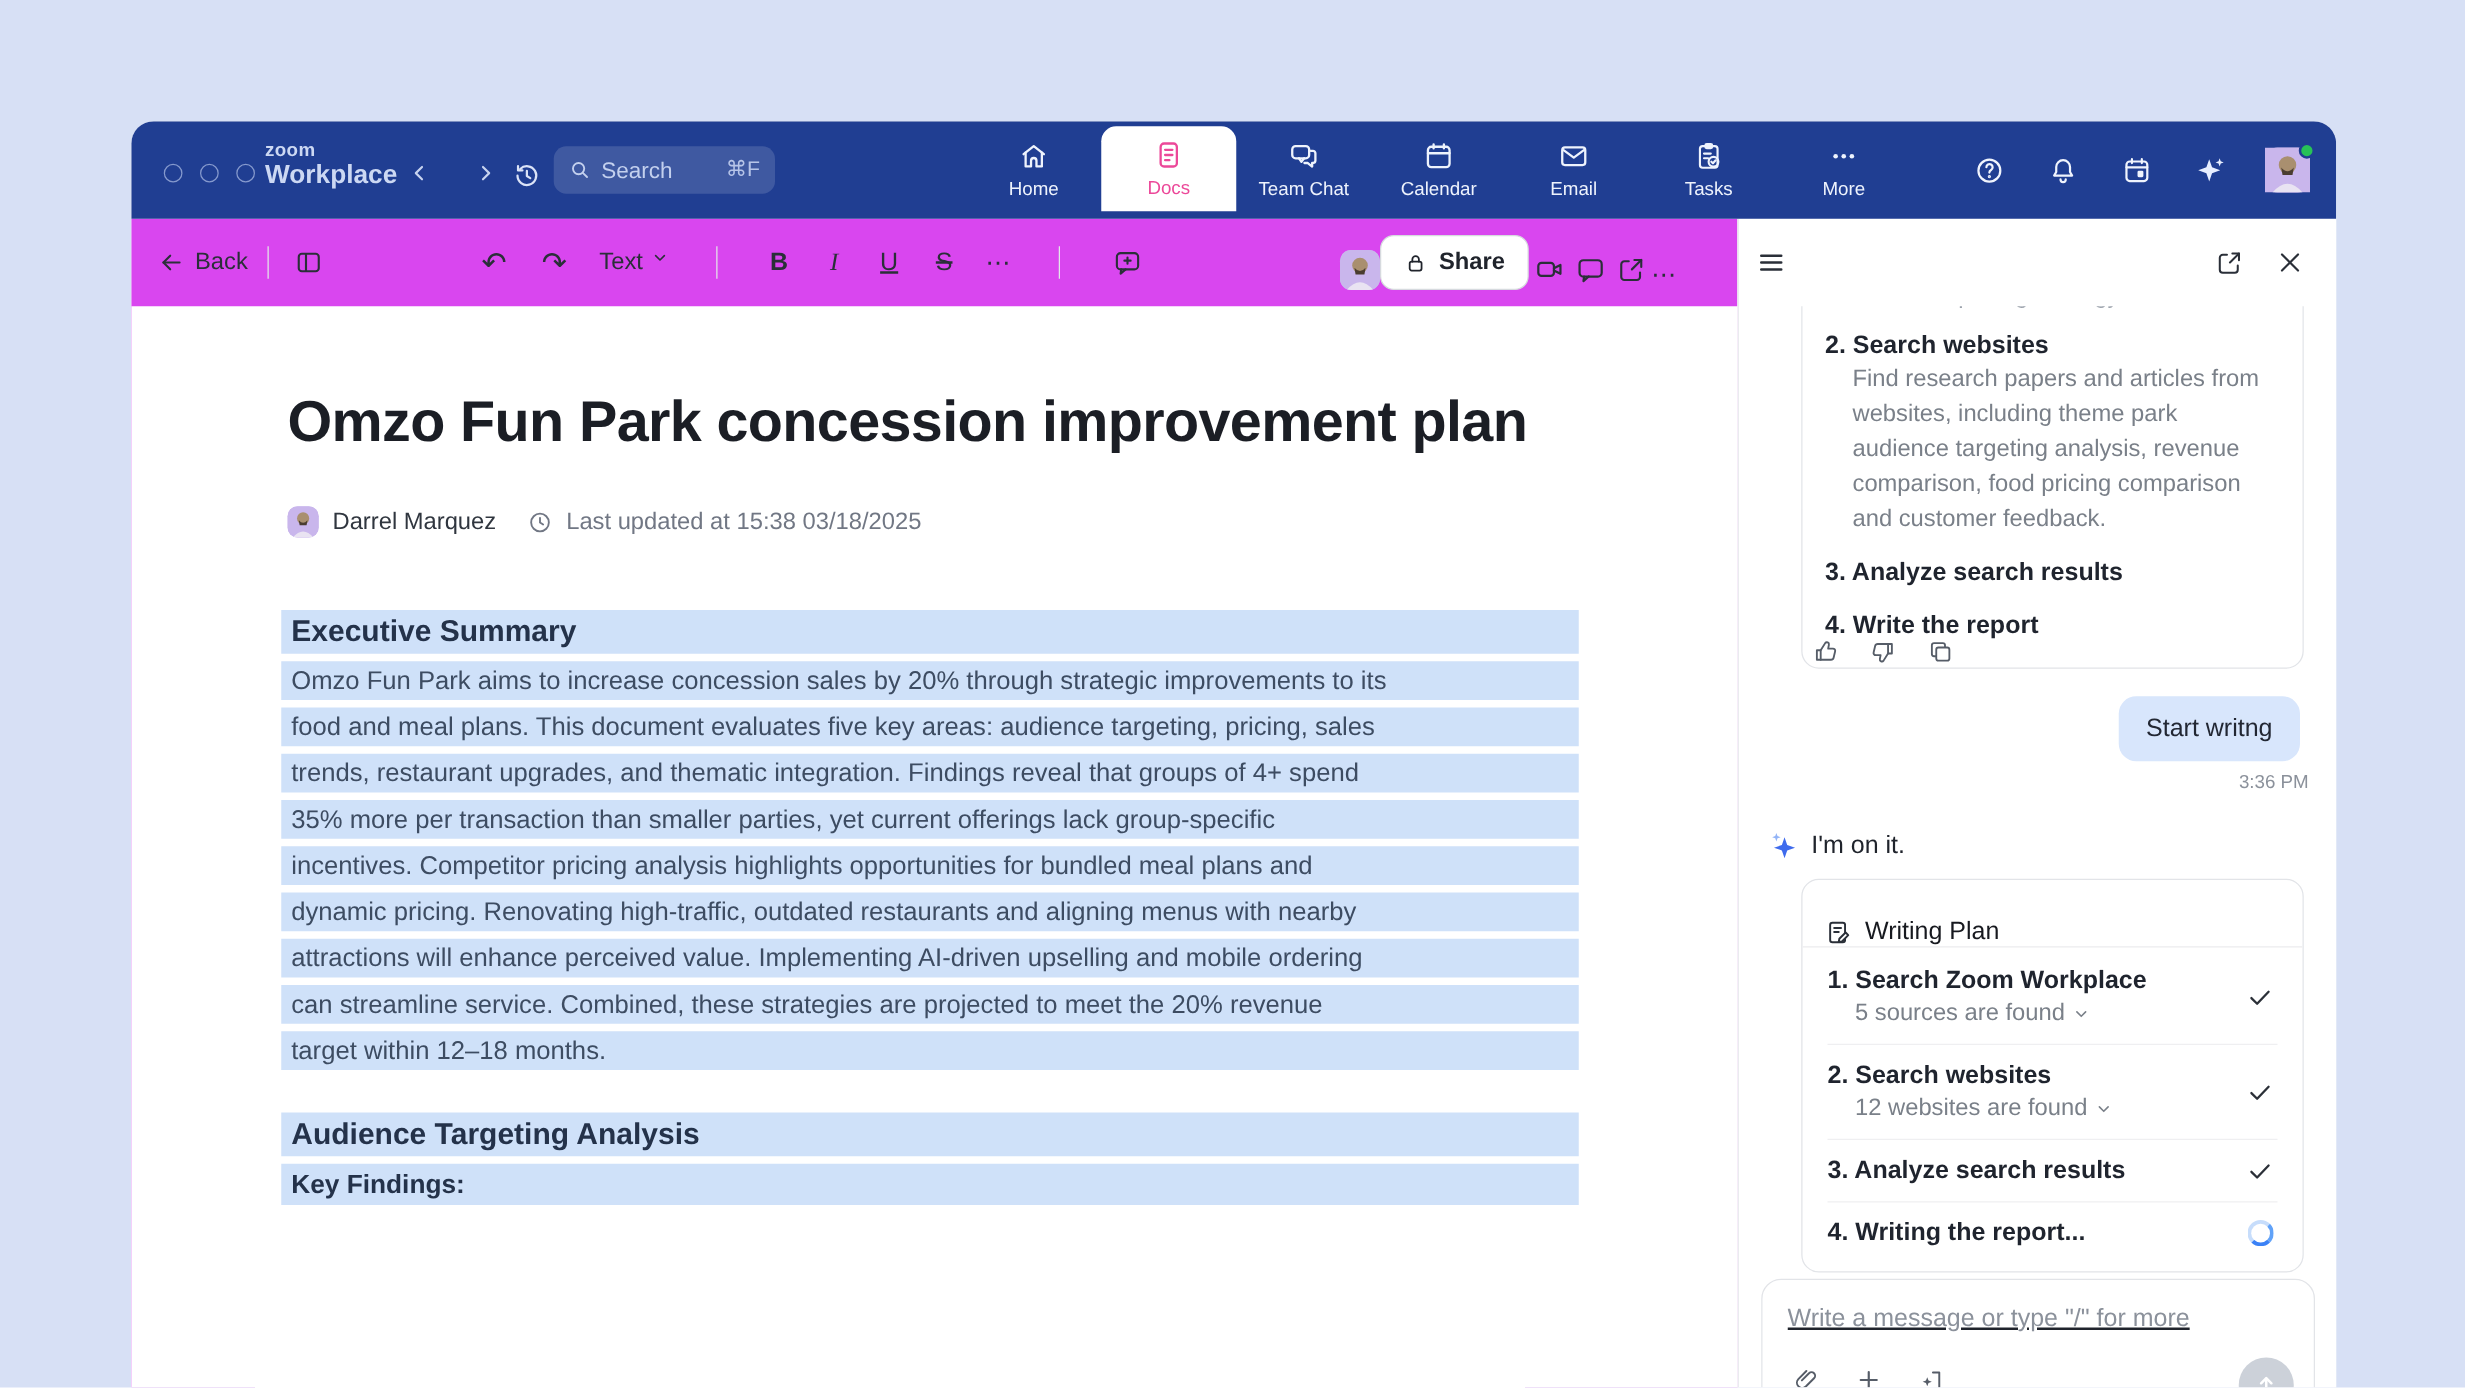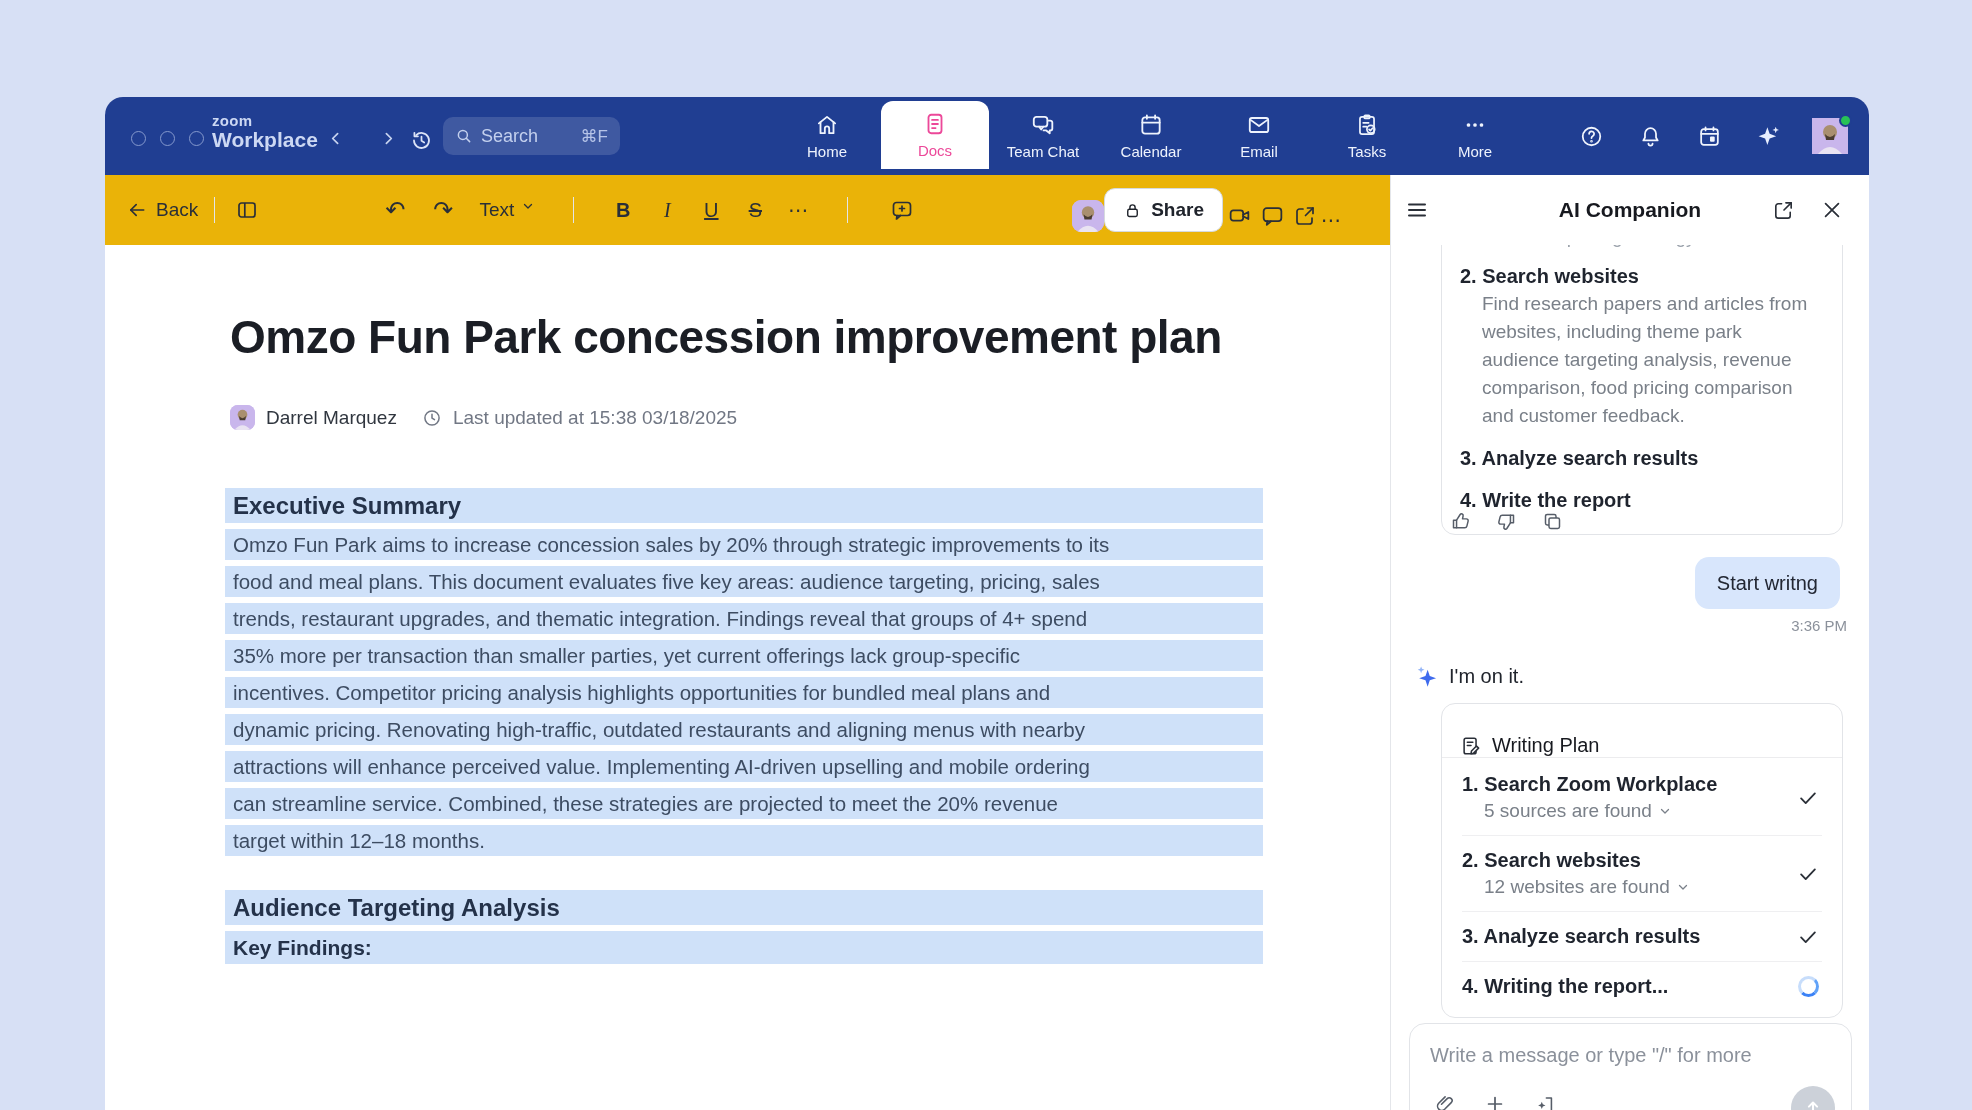--- a/index.html
+++ b/index.html
@@ -55,21 +55,21 @@
     width:36px; height:36px; border-radius:10px; background:#c9b6ec; position:relative; overflow:visible;
   }
   .nav-avatar .presence {
     position:absolute; right:-4px; top:-4px; width:13px; height:13px; border-radius:50%;
     background:#27c257; border:2px solid #203e92;
   }
   .avatar-face { border-radius:inherit; overflow:hidden; width:100%; height:100%; }
 
   
   .content-row { flex:1; display:flex; min-height:0; }
-  .doc-area { flex:1; display:flex; flex-direction:column; min-width:0; background:#eab308; }
+  .doc-area { flex:1; display:flex; flex-direction:column; min-width:0; background:#d946ef; }
 
   
   .doc-toolbar {
     height:70px; flex:0 0 70px; display:flex; align-items:center;
     padding:0 48px 0 22px; color:#2a2f38;
   }
   .tb-group { display:flex; align-items:center; }
   .tb-sep { width:1px; height:26px; background:#e3e5e9; margin:0 16px; }
   .back-btn { display:flex; align-items:center; gap:9px; font-size:19px; color:#2a2f38; }
   .icon-btn { display:flex; align-items:center; justify-content:center; padding:4px; border-radius:6px; }
@@ -165,21 +165,21 @@
     animation:spin 1s linear infinite;
   }
   @keyframes spin { to { transform:rotate(360deg); } }
 
   .composer {
     position:absolute; left:18px; top:778px; width:443px; height:140px;
     border:1px solid #e2e4e8; border-radius:16px; background:#fff; padding:20px 20px 0;
   }
   .composer-input {
     width:100%; border:none; outline:none; font-size:20px; color:#20242c;
-    font-family:"Liberation Sans","DejaVu Sans",sans-serif; background:transparent;
+    font-family:"Liberation Sans","DejaVu Sans",sans-serif; background:transparent;text-decoration:underline;
   }
   .composer-input::placeholder { color:#8b919b; }
   .composer-icons { display:flex; align-items:center; gap:20px; margin-top:22px; color:#565d68; }
   .send-btn {
     position:absolute; right:16px; top:62px; width:44px; height:44px; border-radius:50%;
     background:#ccd1d9; display:flex; align-items:center; justify-content:center; color:#fff;
   }
 </style>
 </head>
 <body>
@@ -470,21 +470,20 @@
         </div>
       </div>
 
       <div class="ai-panel">
         <div class="ai-header">
           <span class="icon-btn">
             <svg width="24" height="24" viewBox="0 0 24 24" fill="none" stroke="#2a2f38" stroke-width="2" stroke-linecap="round">
                 <path d="M4 6.5 h16 M4 12 h16 M4 17.5 h16"></path>
               </svg>
           </span>
-          <span class="ai-title">AI Companion</span>
           <span class="hd-right">
             <span class="icon-btn">
               <svg width="23" height="23" viewBox="0 0 24 24" fill="none" stroke="currentColor" stroke-width="1.7" stroke-linecap="round" stroke-linejoin="round">
                   <path d="M10 5 H6.5 A2.5 2.5 0 0 0 4 7.5 v10 A2.5 2.5 0 0 0 6.5 20 h10 a2.5 2.5 0 0 0 2.5-2.5 V14"></path>
                   <path d="M14.5 4 H20 V9.5"></path>
                   <path d="M20 4 L12.5 11.5"></path>
                 </svg>
             </span>
             <span class="icon-btn">
               <svg width="22" height="22" viewBox="0 0 24 24" fill="none" stroke="currentColor" stroke-width="1.9" stroke-linecap="round">

